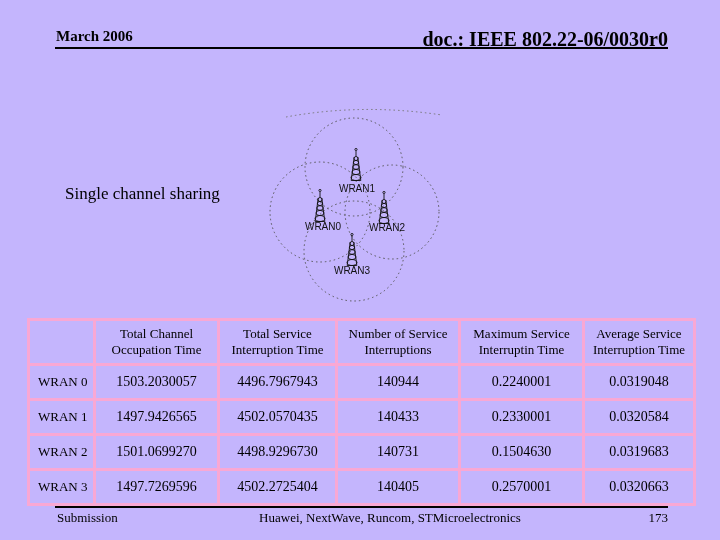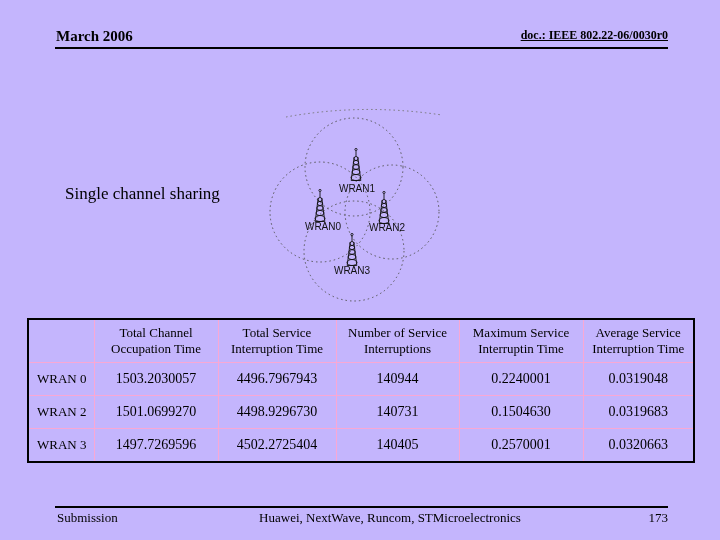--- a/index.html
+++ b/index.html
@@ -5,42 +5,42 @@
   html,body{margin:0;padding:0;}
   body{
     width:720px;height:540px;background:#ffffff;position:relative;
     font-family:"Liberation Serif", serif;color:#000;
     overflow:hidden;
   }
   .slide{position:absolute;inset:0;background:#c4b5fd;}
 
   
   .hdr-left{position:absolute;left:56px;top:28px;font-size:15px;font-weight:bold;}
-  .hdr-right{position:absolute;right:52px;top:28px;font-size:12px;font-weight:bold;text-decoration:underline;}
+  .hdr-right{position:absolute;right:52px;top:28px;font-size:20px;font-weight:bold;}
   .hdr-rule{position:absolute;left:55px;top:47px;width:613px;height:2px;background:#000;}
 
   
   .title{position:absolute;left:0;top:83px;width:720px;text-align:center;
          font-size:26px;font-weight:bold;letter-spacing:0.5px;}
 
   
   .subtitle{position:absolute;left:65px;top:184px;font-size:17px;}
 
   
   .diagram{position:absolute;left:245px;top:98px;width:230px;height:215px;}
   .diagram svg{display:block;}
   .cov{fill:none;stroke:#555;stroke-width:1;stroke-dasharray:1.5 3;}
   .arc{fill:none;stroke:#777;stroke-width:1;stroke-dasharray:1.5 3;}
   .tower{fill:none;stroke:#111;stroke-width:0.9;}
   .wran-label{font-family:"Liberation Sans", sans-serif;font-size:10px;fill:#111;}
 
   
   .results{position:absolute;left:27px;top:318px;border-collapse:collapse;
            table-layout:fixed;}
-  .results th,.results td{border:1px solid #f9a8d4;overflow:hidden;}
+  .results th,.results td{border:3px solid #f9a8d4;overflow:hidden;}
   .results{border:2px solid #000;}
   .results thead th{font-size:13px;font-weight:normal;text-align:center;
                     vertical-align:middle;height:40px;padding:1px 4px;line-height:1.25;}
   .results tbody th{font-size:13px;font-weight:normal;text-align:left;
                     padding-left:8px;height:30px;vertical-align:middle;}
   .results tbody td{font-size:14px;text-align:center;vertical-align:middle;height:30px;}
 
   
   .ftr-rule{position:absolute;left:55px;top:506px;width:613px;height:1.5px;background:#000;}
   .ftr-left{position:absolute;left:57px;top:510px;font-size:13px;}
@@ -115,20 +115,28 @@
     <tbody>
       <tr>
         <th>WRAN 0</th>
         <td>1503.2030057</td>
         <td>4496.7967943</td>
         <td>140944</td>
         <td>0.2240001</td>
         <td>0.0319048</td>
       </tr>
       <tr>
+        <th>WRAN 1</th>
+        <td>1497.9426565</td>
+        <td>4502.0570435</td>
+        <td>140433</td>
+        <td>0.2330001</td>
+        <td>0.0320584</td>
+      </tr>
+      <tr>
         <th>WRAN 2</th>
         <td>1501.0699270</td>
         <td>4498.9296730</td>
         <td>140731</td>
         <td>0.1504630</td>
         <td>0.0319683</td>
       </tr>
       <tr>
         <th>WRAN 3</th>
         <td>1497.7269596</td>

